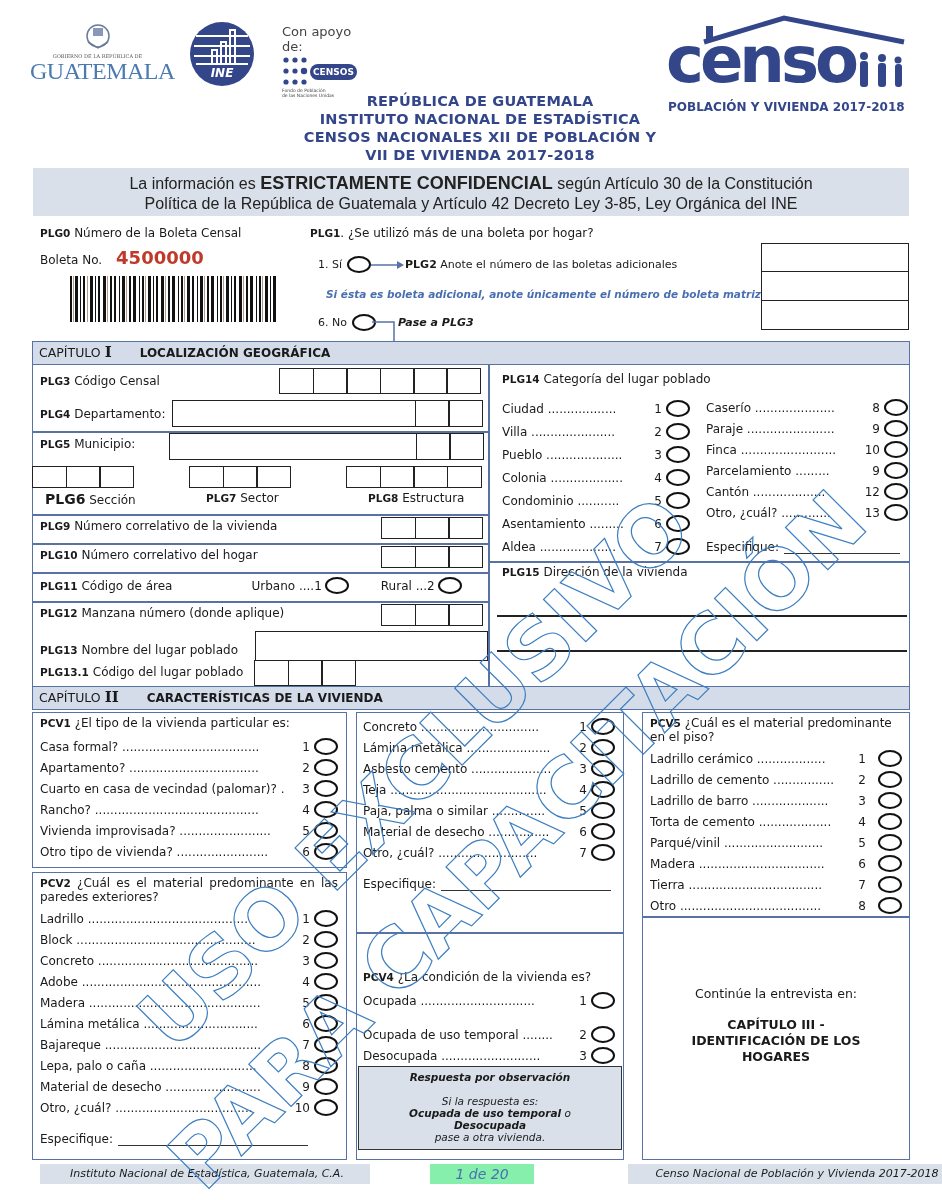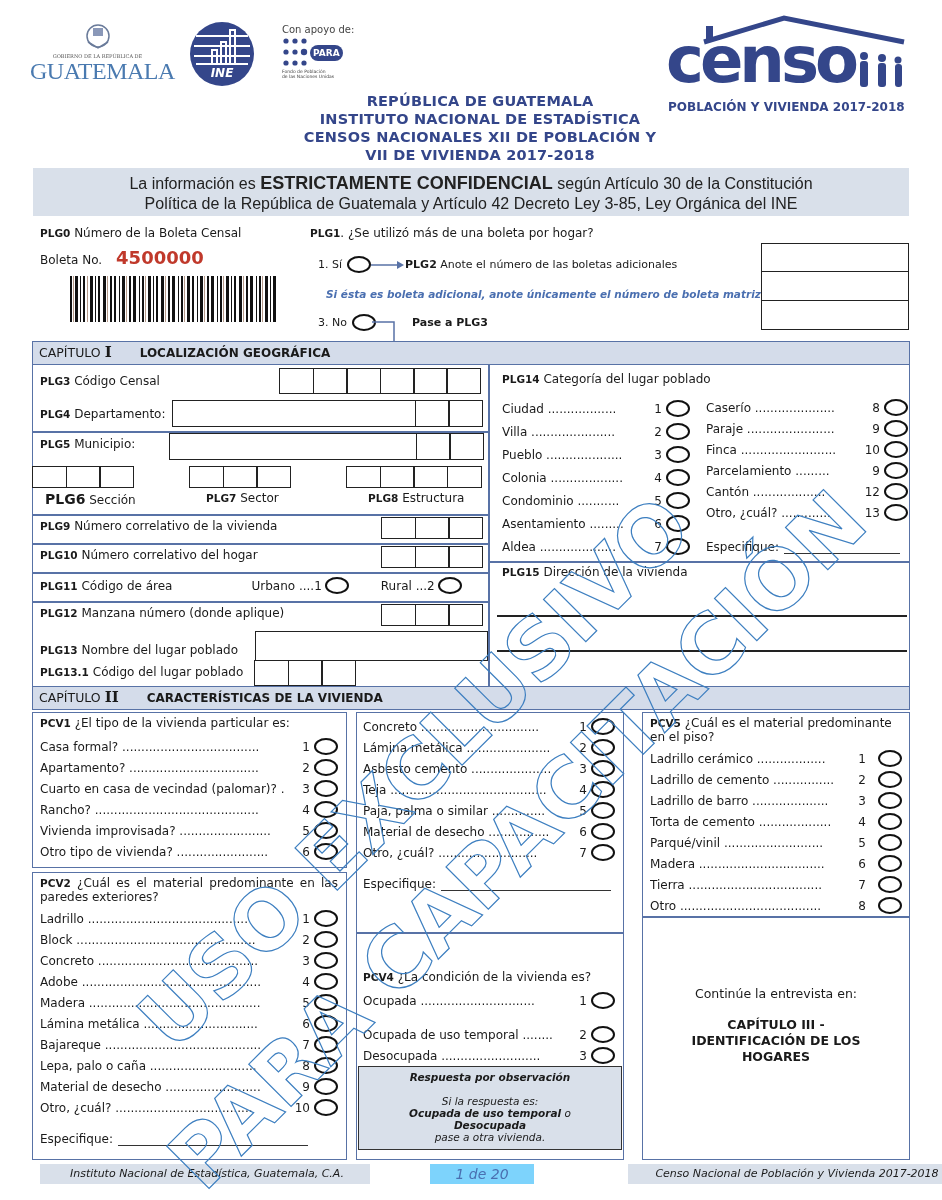--- a/index.html
+++ b/index.html
@@ -44,34 +44,34 @@
     <line x1="4" y1="34" x2="60" y2="34" stroke="#fff" stroke-width="2"></line>
     <rect x="40" y="8" width="5" height="34" fill="none" stroke="#fff" stroke-width="2"></rect>
     <rect x="31" y="20" width="5" height="22" fill="none" stroke="#fff" stroke-width="2"></rect>
     <rect x="22" y="28" width="5" height="14" fill="none" stroke="#fff" stroke-width="2"></rect>
     <line x1="6" y1="42" x2="58" y2="42" stroke="#fff" stroke-width="2"></line>
   </svg>
   <div style="position:absolute;left:0;right:0;top:44px;text-align:center;color:#fff;font-style:italic;font-weight:bold;font-size:12px;">INE</div>
 </div>
 
 <div class="abs" style="left:282px; top:24px; width:90px; height:64px;">
-  <div style="font-size:10px;color:#444;">Con apoyo de:</div>
+  <div style="font-size:13px;color:#444;">Con apoyo de:</div>
   <div style="display:flex;align-items:center;margin-top:2px;">
     <svg width="44" height="32" viewBox="0 0 44 32">
       <circle cx="4" cy="4" r="2.6" fill="#34468a"></circle>
         <circle cx="13" cy="4" r="2.6" fill="#34468a"></circle>
         <circle cx="22" cy="4" r="2.6" fill="#34468a"></circle>
       <circle cx="4" cy="15" r="2.6" fill="#34468a"></circle>
         <circle cx="13" cy="15" r="2.6" fill="#34468a"></circle>
         <circle cx="22" cy="15" r="3.2" fill="#34468a"></circle>
       <circle cx="4" cy="26" r="2.6" fill="#34468a"></circle>
         <circle cx="13" cy="26" r="2.6" fill="#34468a"></circle>
         <circle cx="22" cy="26" r="2.6" fill="#34468a"></circle>
     </svg>
-    <div style="background:#34468a;color:#fff;border-radius:11px;font-size:9px;font-weight:bold;padding:3px 3px;margin-left:-16px;">PARA</div>
+    <div style="background:#34468a;color:#fff;border-radius:11px;font-size:9px;font-weight:bold;padding:3px 3px;margin-left:-16px;">CENSOS</div>
   </div>
   <div style="font-size:4.5px;color:#444;">Fondo de Población</div>
   <div style="font-size:4.5px;color:#444;">de las Naciones Unidas</div>
 </div>
 
 <div class="abs" style="left:664px; top:12px; width:248px; height:104px;">
   <svg width="248" height="80" viewBox="0 0 248 80" style="position:absolute;left:0;top:0;">
     <path d="M40 30 L120 6 L240 30" fill="none" stroke="#34468a" stroke-width="5"></path>
     <rect x="42" y="14" width="7" height="16" fill="#34468a"></rect>
   </svg>
@@ -174,23 +174,23 @@
   <span>1. Sí</span>
   <span class="circle" style="margin-left:5px;"></span>
   <svg width="34" height="10" viewBox="0 0 34 10">
       <line x1="0" y1="5" x2="28" y2="5" stroke="#5872a6" stroke-width="1.5"></line>
       <path d="M26 1 L33 5 L26 9 Z" fill="#5872a6"></path>
     </svg>
   <b style="font-size:11px;">PLG2</b>&nbsp;<span>Anote el número de las boletas adicionales</span>
 </div>
 <div class="abs" style="left:326px; top:288px; font-style:italic; font-weight:bold; color:#4a6fb0; font-size:10.5px;">Si ésta es boleta adicional, anote únicamente el número de boleta matriz</div>
 <div class="abs small" style="left:318px; top:314px; display:flex; align-items:center; font-size:11px;">
-  <span>3. No</span>
+  <span>6. No</span>
   <span class="circle" style="margin-left:5px;"></span>
-  <span style="font-weight:bold;margin-left:36px;">Pase a PLG3</span>
+  <span style="font-style:italic;font-weight:bold;margin-left:22px;">Pase a PLG3</span>
 </div>
 <svg class="abs" width="30" height="36" viewBox="0 0 30 36" style="left:372px; top:320px;">
   <path d="M0 2 L22 2 L22 30" fill="none" stroke="#5872a6" stroke-width="1.5"></path>
     <path d="M18 28 L22 35 L26 28 Z" fill="#5872a6"></path>
 </svg>
 <div class="abs" style="left:761px; top:243px; width:148px;">
   <div class="box" style="height:30px;"></div>
   <div class="box" style="height:30px;margin-top:-1.6px;"></div>
   <div class="box" style="height:30px;margin-top:-1.6px;"></div>
 </div>
@@ -584,17 +584,17 @@
 <div class="abs" style="left:644px; top:986px; width:264px; text-align:center; font-size:12.5px;">
   <div>Continúe la entrevista en:</div>
   <div style="font-weight:bold; margin-top:16px; line-height:16px; font-size:12.5px;">
     <div>CAPÍTULO III -</div>
     <div>IDENTIFICACIÓN DE LOS</div>
     <div>HOGARES</div>
   </div>
 </div>
 
 <div class="abs footer" style="left:12px; width:330px; background:#d9e0ea; padding-left:30px;"><span>Instituto Nacional de Estadística, Guatemala, C.A.</span></div>
-<div class="abs footer" style="left:402px; width:104px; background:#7dd3fc; text-align:center; font-size:14px; color:#4a6fb0;"><span>1  de 20</span></div>
+<div class="abs footer" style="left:402px; width:104px; background:#86efac; text-align:center; font-size:14px; color:#4a6fb0;"><span>1  de 20</span></div>
 <div class="abs footer" style="left:600px; width:328px; background:#d9e0ea; text-align:center; padding-left:10px;"><span>Censo Nacional de Población y Vivienda 2017-2018</span></div>
 
 <div class="wm" style="left:120px; top:1000px; font-size:82px; transform:rotate(-45deg);">USO EXCLUSIVO</div>
 <div class="wm" style="left:150px; top:1140px; font-size:82px; transform:rotate(-45deg);">PARA CAPACITACIÓN</div>
 
 </body></html>

